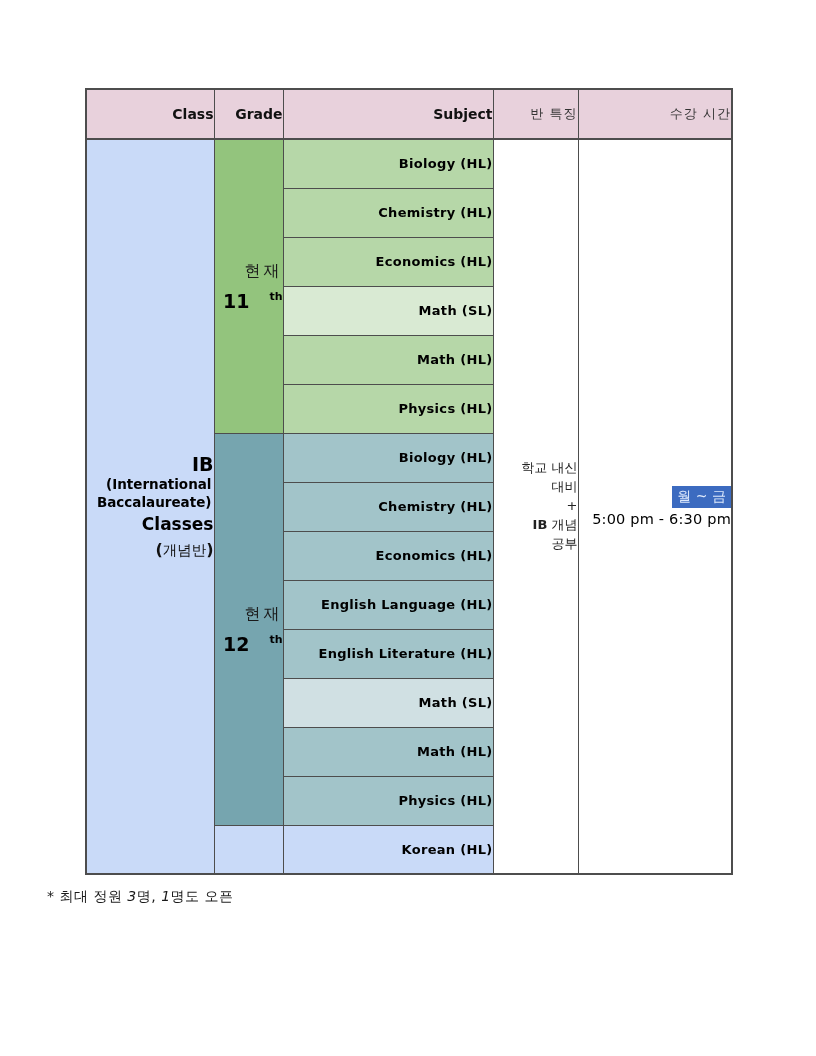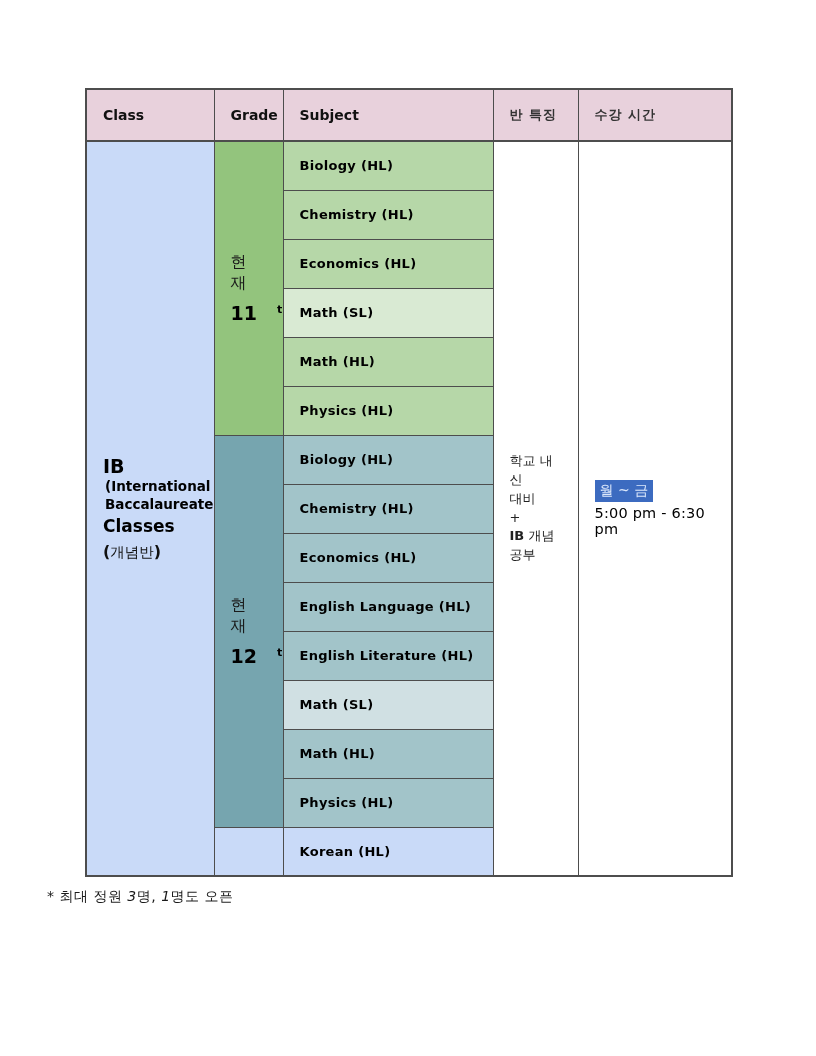--- a/index.html
+++ b/index.html
@@ -13,35 +13,35 @@
 
   table.doc-table {
     position: absolute; left: 85px; top: 88px;
     width: 646px;
     border-collapse: collapse;
     table-layout: fixed;
     border: 2px solid var(--border, #4d4d4d);
   }
   .doc-table th, .doc-table td {
     border: 1px solid var(--border, #4d4d4d);
-    padding: 16px;
-    text-align: left;
+    padding: 0;
+    text-align: right;
     vertical-align: middle;
     overflow: hidden;
   }
   tr.h-head { height: 50px; }
   tr.h-row  { height: 49px; }
 
   
   .doc-table th {
     background: var(--header_bg, #e8d1dc);
     border-bottom: 2px solid var(--border, #4d4d4d);
     font-size: 14px; font-weight: bold; color: #111;
   }
-  .doc-table th.th-ko { font-weight: 700; font-size: 13px; color: #333; letter-spacing: 1px; }
+  .doc-table th.th-ko { font-weight: 400; font-size: 13px; color: #333; letter-spacing: 1px; }
 
   
   .class-cell { background: var(--class_bg, #c9daf8); }
   .ib-title   { font-size: 19px; font-weight: bold; color: #000; }
   .ib-sub     { font-size: 13.5px; font-weight: bold; color: #000; line-height: 1.35; padding: 0 2px; }
   .ib-classes { font-size: 17px; font-weight: bold; color: #000; margin-top: 3px; }
   .ib-note    { font-size: 14.5px; color: #111; margin-top: 6px; }
   .ib-note .paren { font-weight: bold; font-size: 16px; }
 
   

